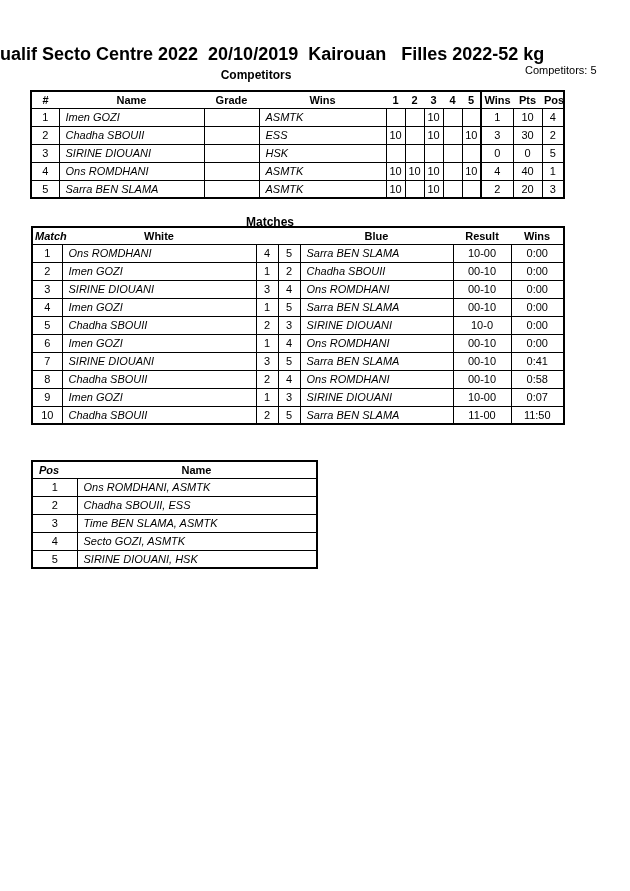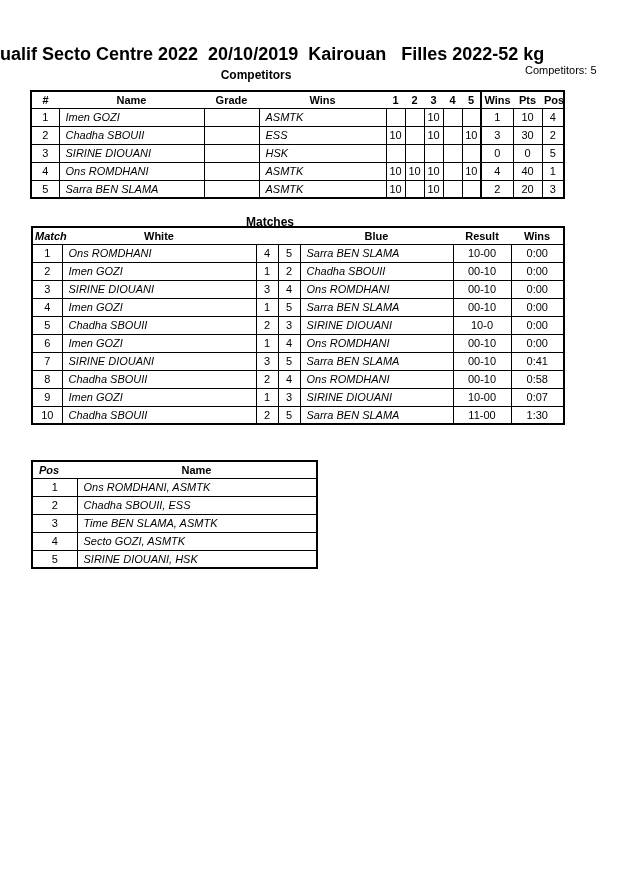--- a/index.html
+++ b/index.html
@@ -271,21 +271,21 @@
         <td class="ac">10-00</td>
         <td class="ac">0:07</td>
       </tr>
       <tr>
         <td class="ac">10</td>
         <td class="al">Chadha SBOUII</td>
         <td class="ac">2</td>
         <td class="ac">5</td>
         <td class="al">Sarra BEN SLAMA</td>
         <td class="ac">11-00</td>
-        <td class="ac">1:30</td>
+        <td class="ac">11:50</td>
       </tr>
     </tbody>
 </table>
 
 <div class="section-title" style="left:143px; top:441px;margin-top:37px;">Results</div>
 
 <table class="grid" id="results-table">
   <colgroup>
     <col style="width:45px">
       <col style="width:240px">

